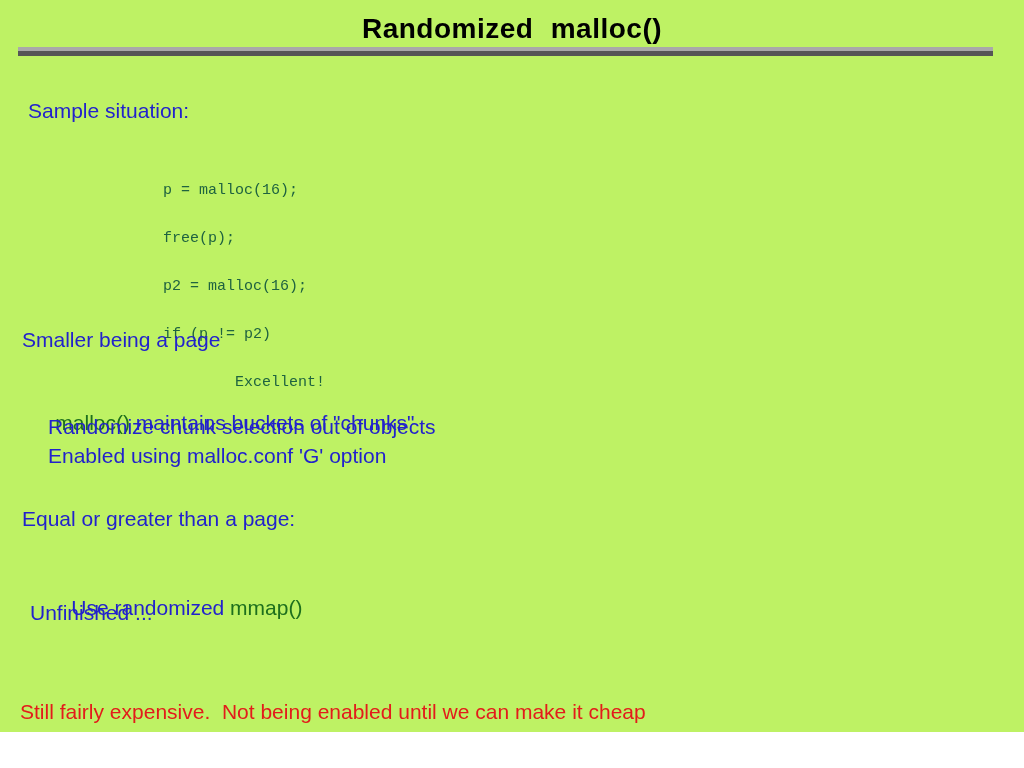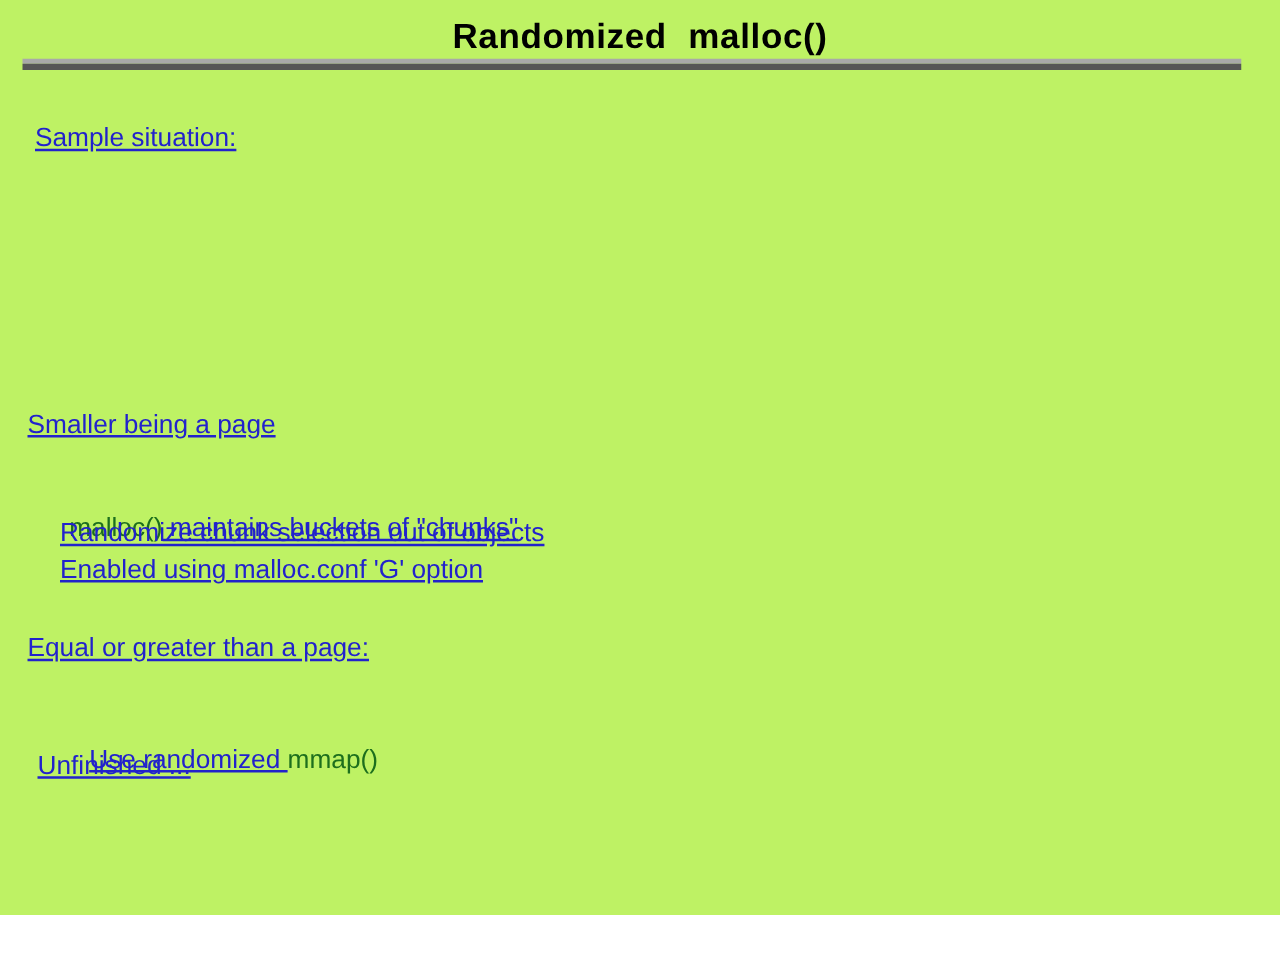--- a/index.html
+++ b/index.html
@@ -37,21 +37,21 @@
   }
   .rule .band-light { height: 4px; background: var(--rule-top); }
   .rule .band-dark  { height: 5px; background: var(--rule-bottom); }
 
   .text {
     position: absolute;
     font-size: 21px;
     line-height: 25px;
     white-space: pre;
   }
-  .c-blue  { color: var(--blue); text-decoration: underline; }
+  .c-blue  { color: var(--blue); }
   .c-green { color: var(--green); }
   .c-red   { color: var(--red); }
 
   .code {
     position: absolute;
     left: 163px;
     top: 151px;
     font-family: "Liberation Mono", monospace;
     font-size: 15px;
     line-height: 16px;
@@ -66,34 +66,42 @@
 
   <div class="title">Randomized malloc()</div>
 
   <div class="rule">
     <div class="band-light"></div>
     <div class="band-dark"></div>
   </div>
 
   <div class="text c-blue" style="left:28px; top:98px;">Sample situation:</div>
 
+  <div class="code">
+    <div>p = malloc(16);</div>
+    <div>free(p);</div>
+    <div>p2 = malloc(16);</div>
+    <div>if (p != p2)</div>
+    <div>        Excellent!</div>
+  </div>
 
 
   <div class="text c-blue" style="left:22px; top:327px;">Smaller being a page</div>
 
   <div class="text" style="left:32px; top:385px;">
     <span class="c-green">malloc()</span><span class="c-blue"> maintains buckets of "chunks"</span>
   </div>
 
   <div class="text c-blue" style="left:48px; top:414px;">Randomize chunk selection out of objects</div>
 
   <div class="text c-blue" style="left:22px; top:506px;">Equal or greater than a page:</div>
 
   <div class="text c-blue" style="left:48px; top:443px;">Enabled using malloc.conf 'G' option</div>
 
   <div class="text" style="left:48px; top:570px;">
     <span class="c-blue">Use randomized </span><span class="c-green">mmap()</span>
   </div>
 
   <div class="text c-blue" style="left:30px; top:600px;">Unfinished ...</div>
 
+  <div class="text c-red" style="left:20px; top:699px;">Still fairly expensive.  Not being enabled until we can make it cheap</div>
 
 </div>
 
 </body></html>

